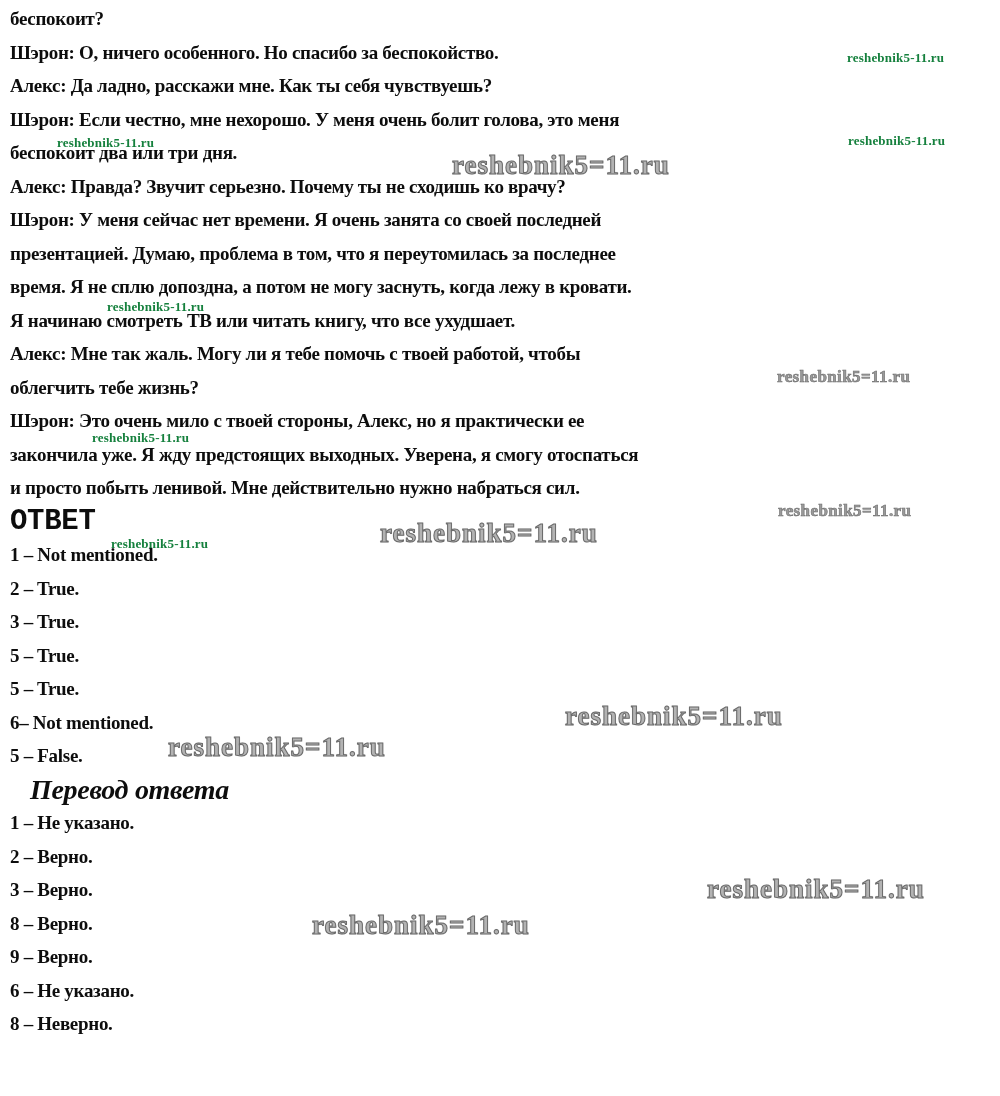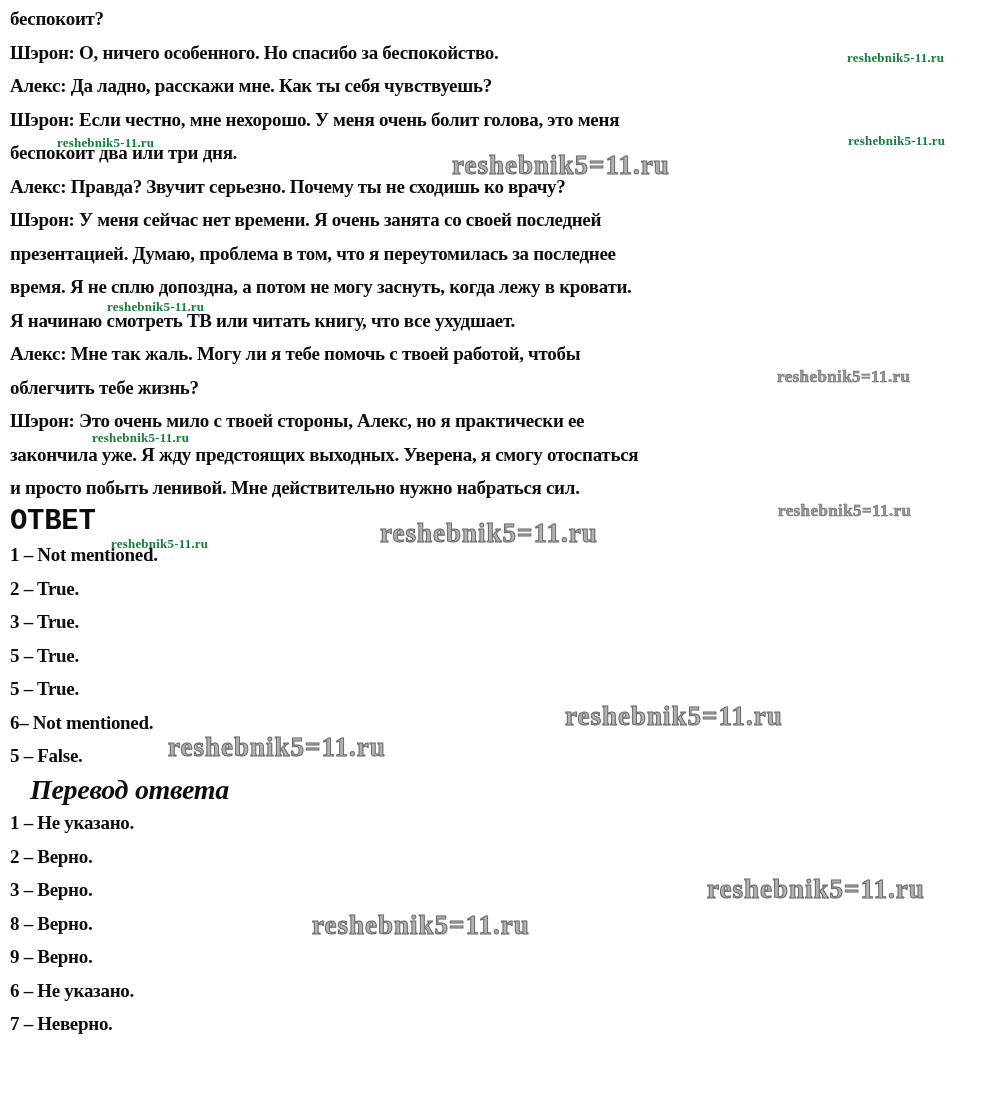--- a/index.html
+++ b/index.html
@@ -98,21 +98,21 @@
     <div class="line">6– Not mentioned.</div>
     <div class="line">5 – False.</div>
 
     <div class="line heading-translation">Перевод ответа</div>
     <div class="line">1 – Не указано.</div>
     <div class="line">2 – Верно.</div>
     <div class="line">3 – Верно.</div>
     <div class="line">8 – Верно.</div>
     <div class="line">9 – Верно.</div>
     <div class="line">6 – Не указано.</div>
-    <div class="line">7 – Неверно.</div>
+    <div class="line">8 – Неверно.</div>
   </div>
 
   <span class="wm wm-sm" style="left:847px; top:50px;">reshebnik5-11.ru</span>
   <span class="wm wm-sm" style="left:57px;  top:135px;">reshebnik5-11.ru</span>
   <span class="wm wm-sm" style="left:848px; top:133px;">reshebnik5-11.ru</span>
   <span class="wm wm-lg" style="left:452px; top:150px;">reshebnik5=11.ru</span>
   <span class="wm wm-sm" style="left:107px; top:299px;">reshebnik5-11.ru</span>
   <span class="wm wm-md" style="left:777px; top:367px;">reshebnik5=11.ru</span>
   <span class="wm wm-sm" style="left:92px;  top:430px;">reshebnik5-11.ru</span>
   <span class="wm wm-md" style="left:778px; top:501px;">reshebnik5=11.ru</span>

